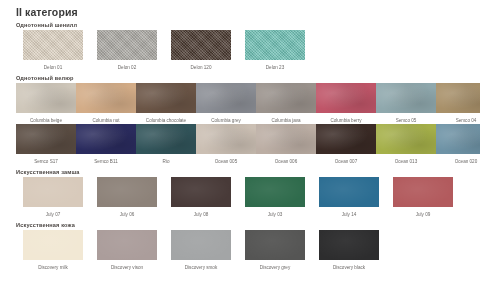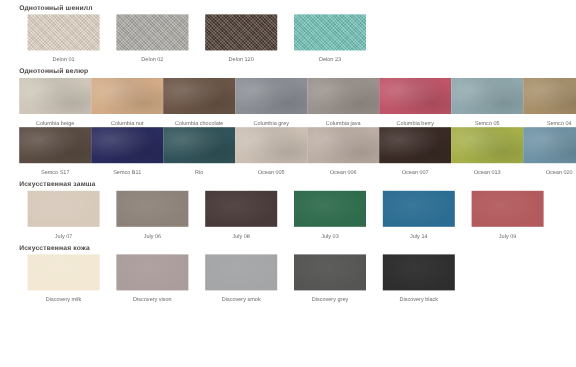--- a/index.html
+++ b/index.html
@@ -80,20 +80,21 @@
     color: #6d6a68;
     text-align: center;
     line-height: 7px;
     white-space: nowrap;
   }
 </style>
 </head>
 <body>
 
 <div class="page">
+  <div class="page-title">II категория</div>
   <div id="sections-root">
       <div class="section">
         <div class="section-title">Однотонный шенилл</div>
         <div class="swatch-row">
           <div class="swatch-cell">
             <div class="swatch-chip chip-texture-chenille" style="background-color: rgb(221, 210, 194);"></div>
             <div class="swatch-label">Delon 01</div>
           </div>
           <div class="swatch-cell">
             <div class="swatch-chip chip-texture-chenille" style="background-color: rgb(170, 168, 163);"></div>

